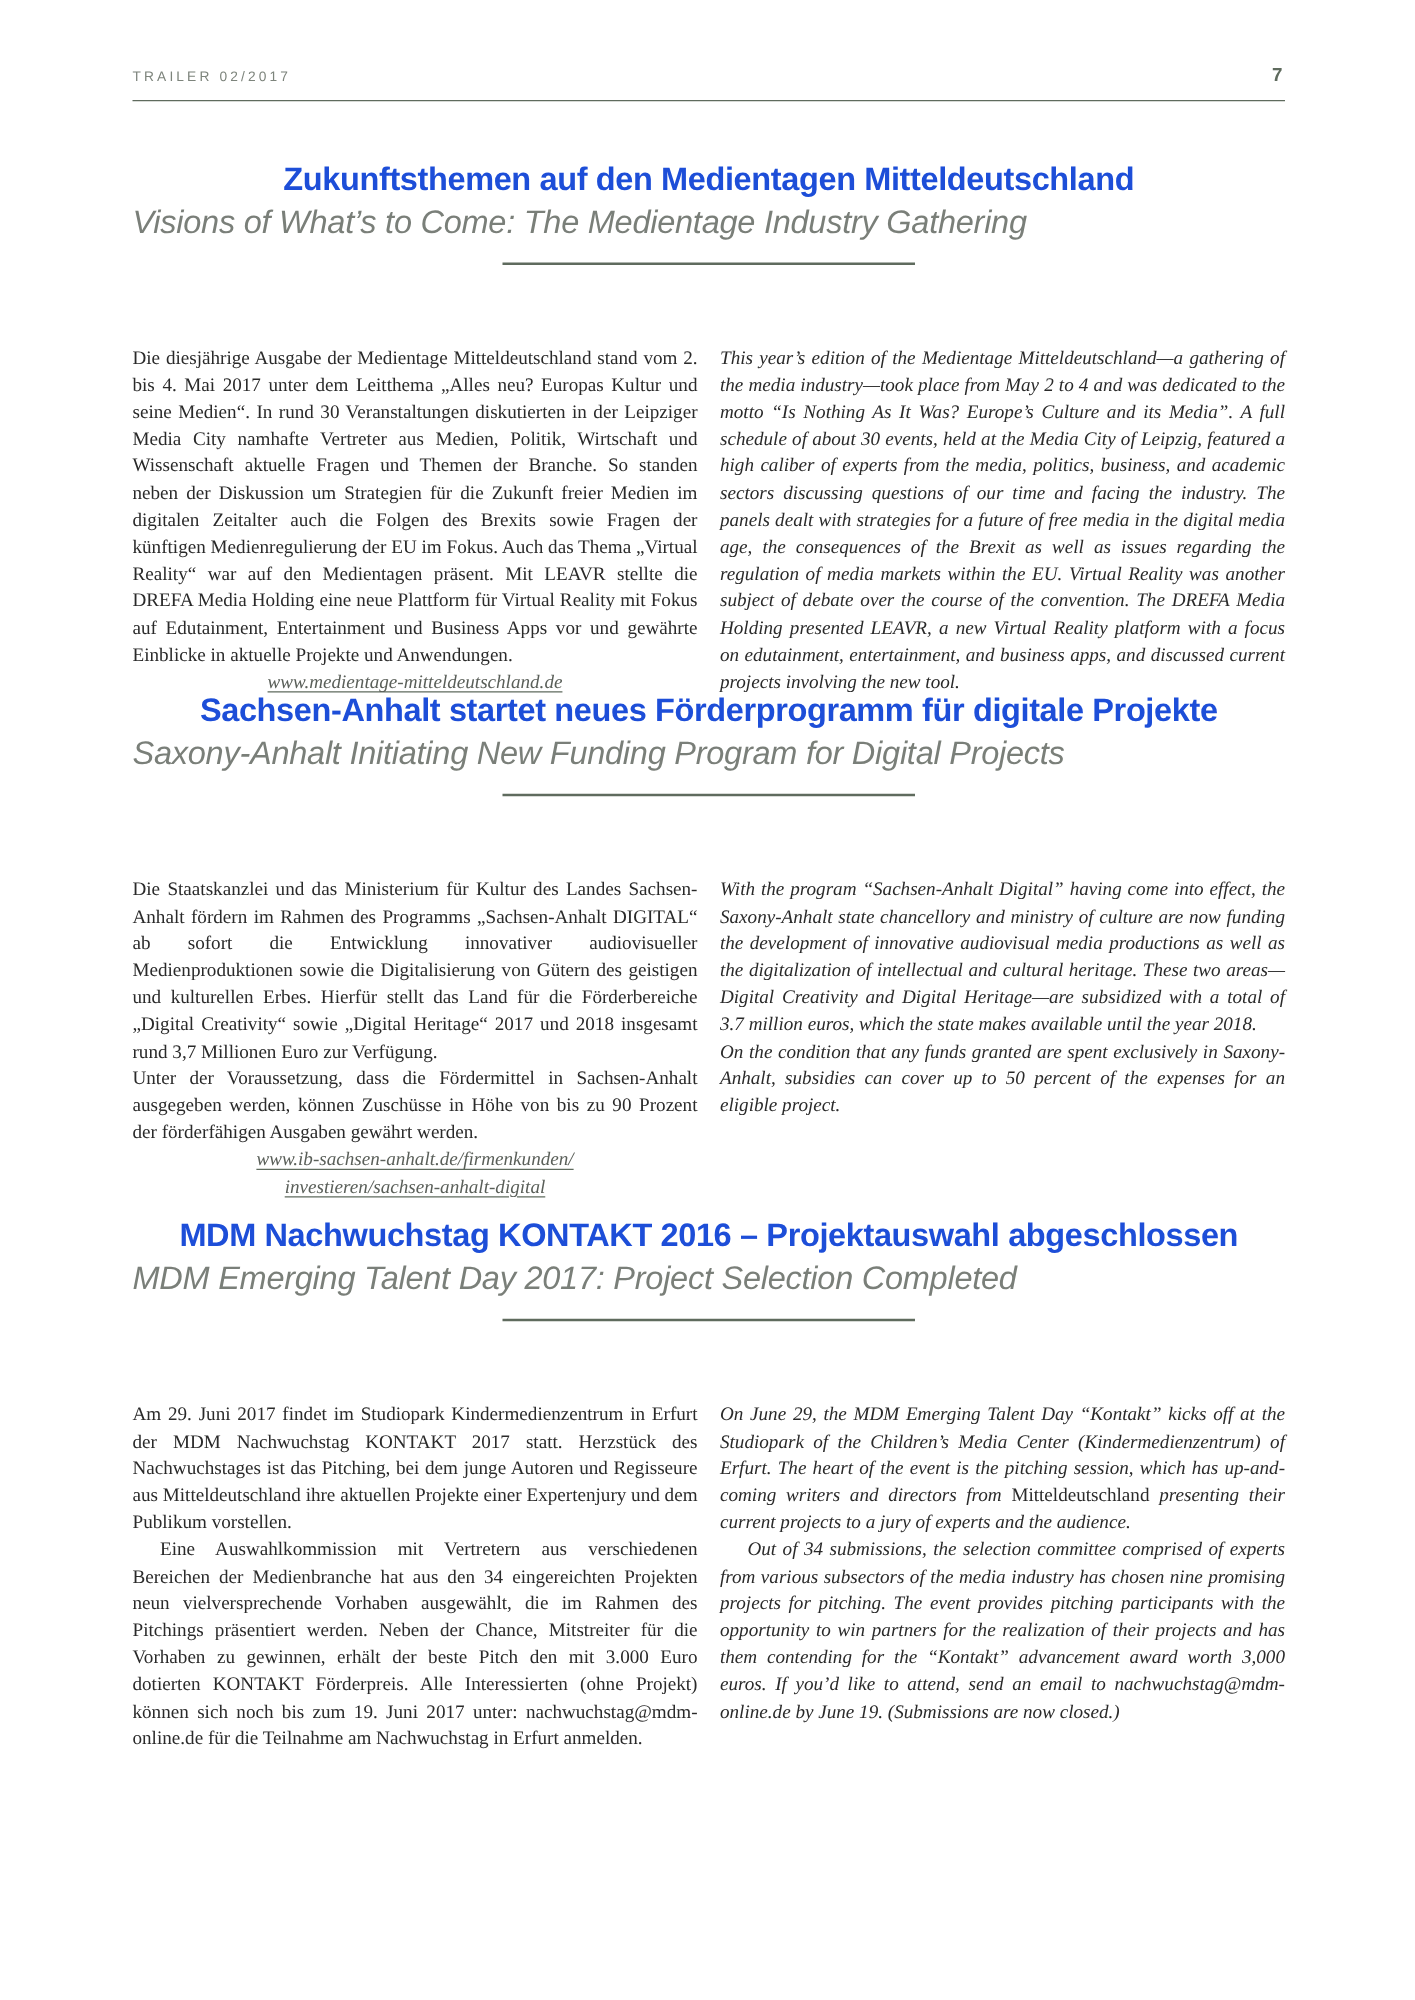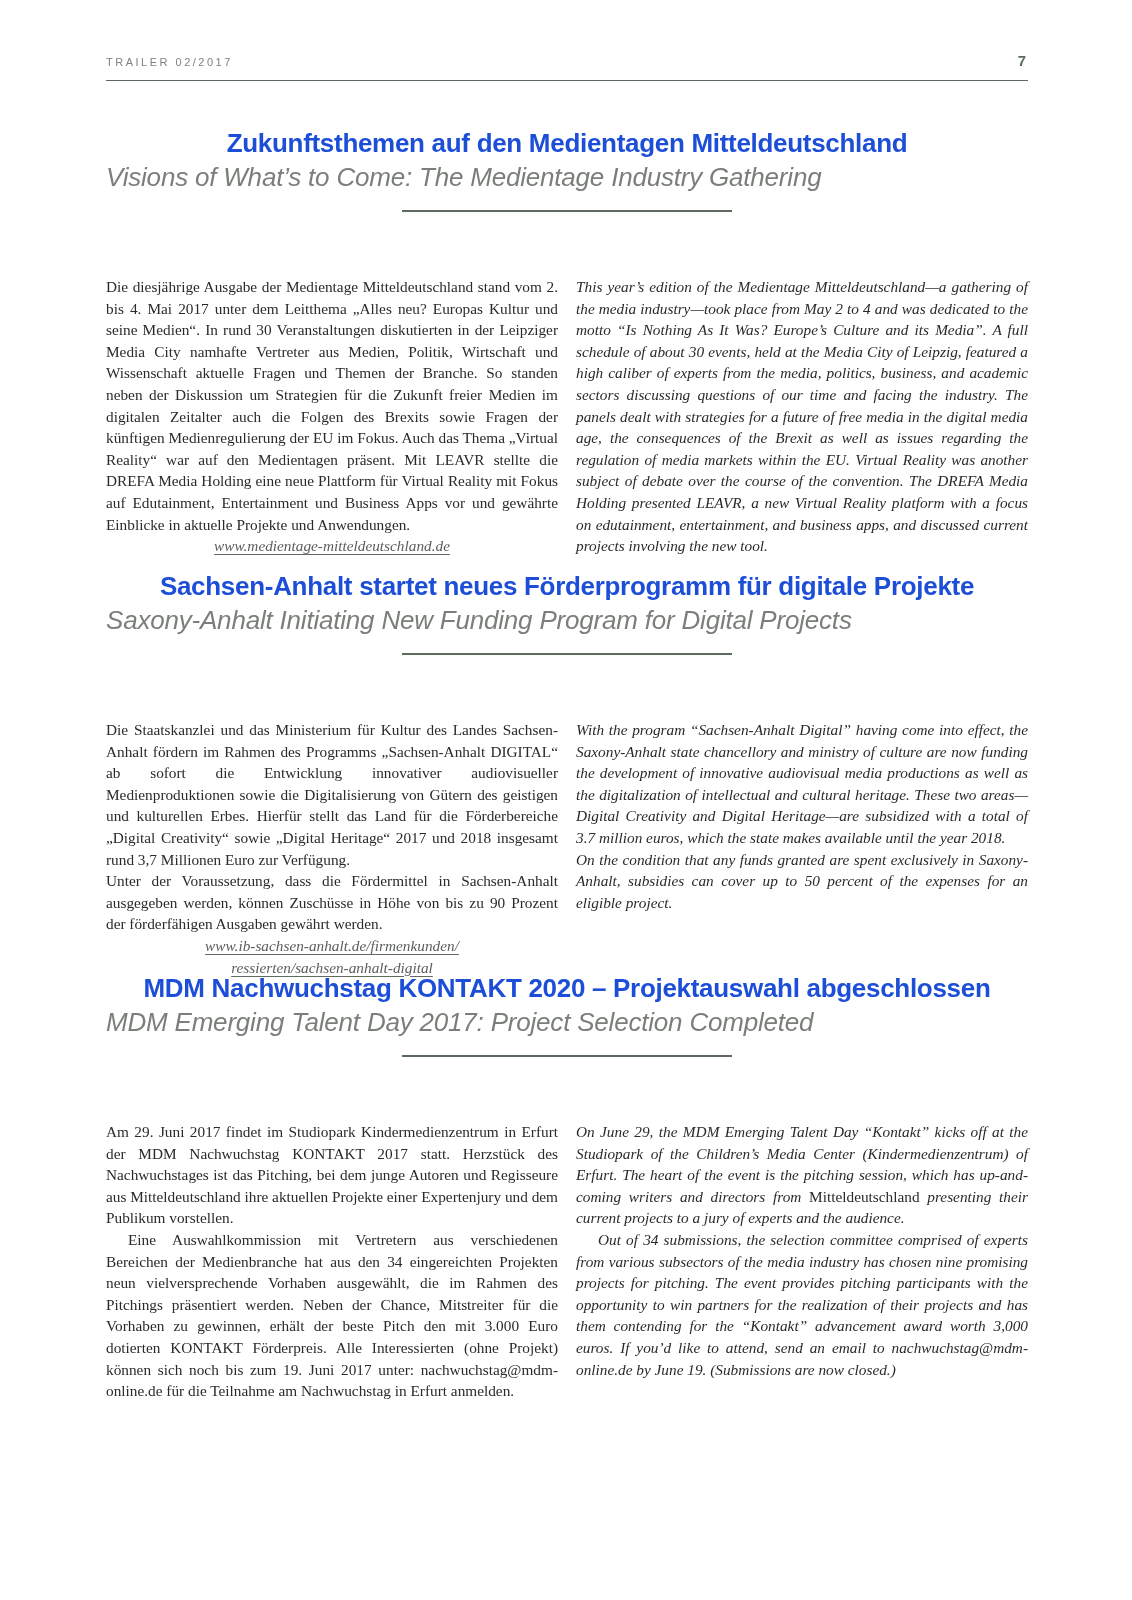--- a/index.html
+++ b/index.html
@@ -65,40 +65,40 @@
       <div class="col left">
         <p>Die diesjährige Ausgabe der Medientage Mitteldeutschland stand vom 2. bis 4. Mai 2017 unter dem Leitthema „Alles neu? Europas Kultur und seine Medien“. In rund 30 Veranstaltungen diskutierten in der Leipziger Media City namhafte Vertreter aus Medien, Politik, Wirtschaft und Wissenschaft aktuelle Fragen und Themen der Branche. So standen neben der Diskussion um Strategien für die Zukunft freier Medien im digitalen Zeitalter auch die Folgen des Brexits sowie Fragen der künftigen Medien­regulierung der EU im Fokus. Auch das Thema „Virtual Reality“ war auf den Medientagen präsent. Mit LEAVR stellte die DREFA Media Holding eine neue Plattform für Virtual Reality mit Fokus auf Edutainment, Entertainment und Business Apps vor und ge­währte Einblicke in aktuelle Projekte und Anwendungen.</p>
         <div class="src"><span>www.medientage-mitteldeutschland.de</span></div>
       </div>
       <div class="col right">
         <p>This year’s edition of the Medientage Mitteldeutschland—a gather­ing of the media industry—took place from May 2 to 4 and was dedicated to the motto “Is Nothing As It Was? Europe’s Culture and its Media”. A full schedule of about 30 events, held at the Media City of Leipzig, featured a high caliber of experts from the media, politics, business, and academic sectors discussing questions of our time and facing the industry. The panels dealt with strategies for a future of free media in the digital media age, the consequences of the Brexit as well as issues regarding the regulation of media mar­kets within the EU. Virtual Reality was another subject of debate over the course of the convention. The DREFA Media Holding pre­sented LEAVR, a new Virtual Reality platform with a focus on edu­tainment, entertainment, and business apps, and discussed current projects involving the new tool.</p>
       </div>
     </div>
   </div>
 
-  <div class="article" style="top:569px;">
+  <div class="article" style="top:551px;">
     <h1 class="title-de">Sachsen-Anhalt startet neues Förderprogramm für digitale Projekte</h1>
     <h2 class="title-en">Saxony-Anhalt Initiating New Funding Program for Digital Projects</h2>
     <div class="rule"></div>
     <div class="cols" style="margin-top:30px;">
       <div class="col left">
         <p>Die Staatskanzlei und das Ministerium für Kultur des Landes Sachsen-Anhalt fördern im Rahmen des Programms „Sachsen-Anhalt DIGITAL“ ab sofort die Entwicklung innovativer audiovi­sueller Medienproduktionen sowie die Digitalisierung von Gütern des geistigen und kulturellen Erbes. Hierfür stellt das Land für die Förderbereiche „Digital Creativity“ sowie „Digital Heritage“ 2017 und 2018 insgesamt rund 3,7 Millionen Euro zur Verfügung.</p>
         <p>Unter der Voraussetzung, dass die Fördermittel in Sachsen-An­halt ausgegeben werden, können Zuschüsse in Höhe von bis zu 90 Prozent der förderfähigen Ausgaben gewährt werden.</p>
         <div class="src"><span>www.ib-sachsen-anhalt.de/firmenkunden/</span></div>
-        <div class="src"><span>ressierten/sachsen-anhalt-digital</span></div>
+        <div class="src"><span>investieren/sachsen-anhalt-digital</span></div>
       </div>
       <div class="col right">
         <p>With the program “Sachsen-Anhalt Digital” having come into ef­fect, the Saxony-Anhalt state chancellory and ministry of culture are now funding the development of innovative audiovisual media productions as well as the digitalization of intellectual and cultural heritage. These two areas—Digital Creativity and Digital Herit­age—are subsidized with a total of 3.7 million euros, which the state makes available until the year 2018.</p>
         <p>On the condition that any funds granted are spent exclusively in Saxony-Anhalt, subsidies can cover up to 50 percent of the expenses for an eligible project.</p>
       </div>
     </div>
   </div>
 
   <div class="article" style="top:971px;">
-    <h1 class="title-de">MDM Nachwuchstag KONTAKT 2020 – Projektauswahl abgeschlossen</h1>
+    <h1 class="title-de">MDM Nachwuchstag KONTAKT 2016 – Projektauswahl abgeschlossen</h1>
     <h2 class="title-en">MDM Emerging Talent Day 2017: Project Selection Completed</h2>
     <div class="rule"></div>
     <div class="cols" style="margin-top:30px;">
       <div class="col left">
         <p>Am 29. Juni 2017 findet im Studiopark Kindermedienzentrum in Erfurt der MDM Nachwuchstag KONTAKT 2017 statt. Herz­stück des Nachwuchstages ist das Pitching, bei dem junge Auto­ren und Regisseure aus Mitteldeutschland ihre aktuellen Projekte einer Expertenjury und dem Publikum vorstellen.</p>
         <p class="indent">Eine Auswahlkommission mit Vertretern aus verschiede­nen Bereichen der Medienbranche hat aus den 34 eingereichten Projekten neun vielversprechende Vorhaben ausgewählt, die im Rahmen des Pitchings präsentiert werden. Neben der Chance, Mitstreiter für die Vorhaben zu gewinnen, erhält der beste Pitch den mit 3.000 Euro dotierten KONTAKT Förderpreis. Alle Inte­ressierten (ohne Projekt) können sich noch bis zum 19. Juni 2017 unter: nachwuchstag@mdm-online.de für die Teilnahme am Nachwuchstag in Erfurt anmelden.</p>
       </div>
       <div class="col right">
         <p><span>On June 29, the MDM Emerging Talent Day “Kontakt” kicks off at the Studiopark of the Children’s Media Center (Kindermedi­enzentrum) of Erfurt. The heart of the event is the pitching ses­sion, which has up-and-coming writers and directors from </span><span class="upright">Mittel­deutschland</span><span> presenting their current projects to a jury of experts and the audience.</span></p>
         <p class="indent">Out of 34 submissions, the selection committee comprised of experts from various subsectors of the media industry has chosen nine promising projects for pitching. The event provides pitching participants with the opportunity to win partners for the realiza­tion of their projects and has them contending for the “Kontakt” advancement award worth 3,000 euros. If you’d like to attend, send an email to nachwuchstag@mdm-online.de by June 19. (Submis­sions are now closed.)</p>

